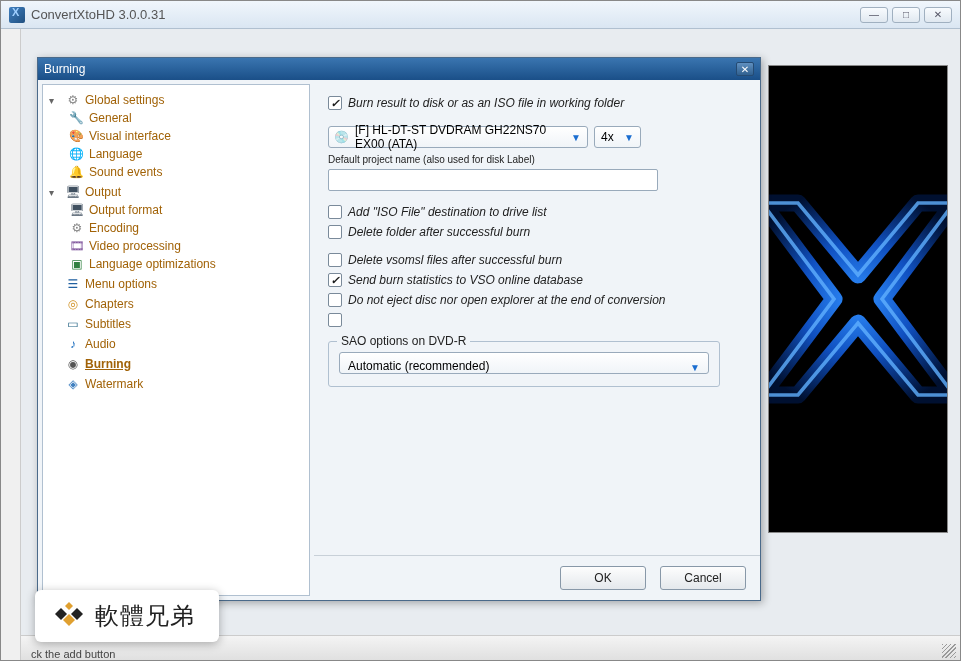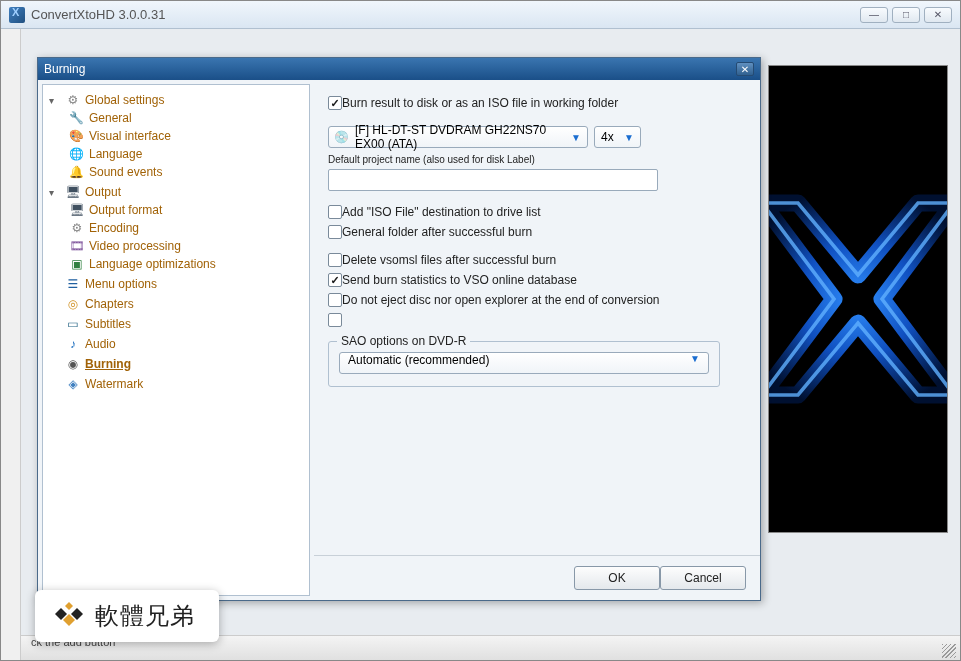--- a/index.html
+++ b/index.html
@@ -63,21 +63,21 @@
 
 .right-arrow {
   position: absolute; top: 48px; right: 20px;
   color: #1a6dd0; font-size: 18px;
 }
 
 .status-bar {
   position: absolute; bottom: 0; left: 0; right: 0;
   height: 24px; background: linear-gradient(#f4f4f4, #e0e0e0);
   border-top: 1px solid #ccc;
-  display: flex; align-items: flex-end; padding: 12px 10px;
+  display: flex; align-items: flex-start; padding: 12px 10px;
   font-size: 11px; color: #444;
 }
 .status-grip {
   position: absolute; right: 4px; bottom: 2px;
   width: 14px; height: 14px;
   background: repeating-linear-gradient(135deg, #999 0, #999 1px, transparent 1px, transparent 3px);
 }
 
 
 .dialog {
@@ -123,22 +123,22 @@
 .tree-item.selected .tlabel { font-weight: bold; text-decoration: underline; }
 .tree-sub { padding-left: 20px; }
 .tree-toggle { width: 12px; font-size: 10px; color: #666; }
 
 .content-panel {
   flex: 1; padding: 16px 14px; position: relative;
   background: #f0f4f8;
 }
 
 .chk-row {
-  display: flex; align-items: center; 
-  margin-bottom: 6px; font-size: 12px; color: #222;
+  display: flex; align-items: center; gap: 6px;
+  margin-bottom: 6px; font-size: 12px; color: #222; font-style: italic;
 }
 .chk {
   width: 14px; height: 14px; border: 1px solid #7a8a9a;
   border-radius: 2px; background: #fff;
   display: inline-flex; align-items: center; justify-content: center;
   cursor: pointer;
 }
 .chk.checked::before {
   content: "✓"; font-size: 11px; color: #1a1a1a; font-weight: bold;
 }
@@ -173,27 +173,27 @@
 }
 .fieldset-legend {
   position: absolute; top: -8px; left: 8px;
   background: #f0f4f8; padding: 0 4px;
   font-size: 12px; color: #222;
 }
 .sao-select {
   width: 100%; height: 22px;
   border: 1px solid #9ab; border-radius: 3px;
   background: linear-gradient(#fff, #f0f4f8);
-  display: flex; align-items: flex-start; padding: 0 8px;
+  display: flex; align-items: flex-end; padding: 0 8px;
   font-size: 12px;
 }
 
 .dialog-buttons {
   position: absolute; bottom: 10px; right: 14px;
-  display: flex; gap: 0;
+  display: flex; gap: 14px;
 }
 .dlg-btn {
   width: 86px; height: 24px;
   border: 1px solid #8898a8; border-radius: 3px;
   background: linear-gradient(#fdfdfd, #e4e8ec);
   font-size: 12px; color: #222;
   display: flex; align-items: center; justify-content: center;
   cursor: pointer;
 }
 
@@ -425,21 +425,21 @@
         <input class="text-input" type="text" value="" style="">
 
         <div style="height:14px"></div>
 
         <div class="chk-row">
           <span class="chk"></span>
           <span>Add "ISO File" destination to drive list</span>
         </div>
         <div class="chk-row">
           <span class="chk"></span>
-          <span>General folder after successful burn</span>
+          <span>Delete folder after successful burn</span>
         </div>
 
         <div style="height:8px"></div>
 
         <div class="chk-row">
           <span class="chk"></span>
           <span>Delete vsomsl files after successful burn</span>
         </div>
         <div class="chk-row">
           <span class="chk checked"></span>

